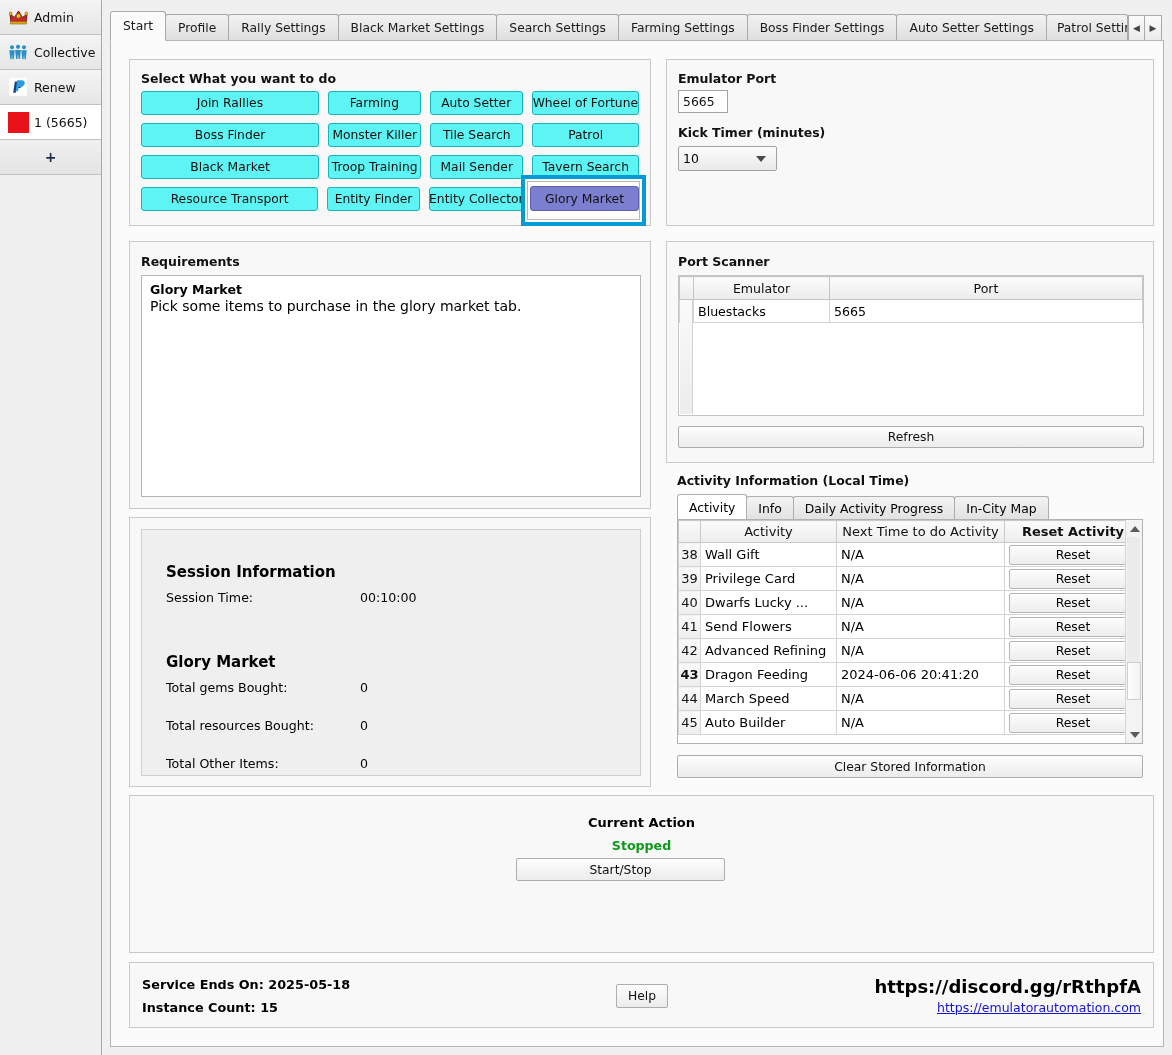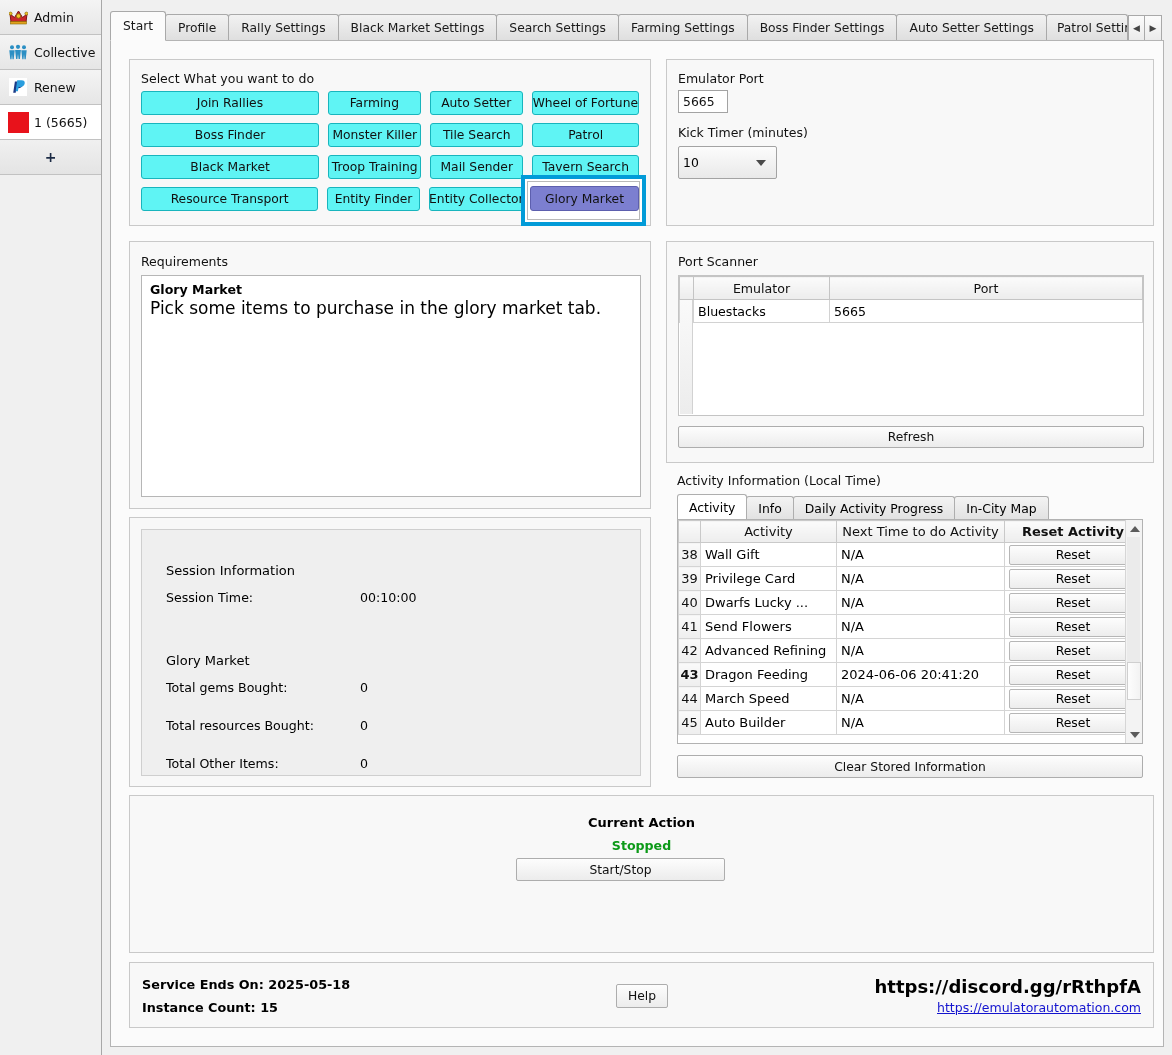--- a/index.html
+++ b/index.html
@@ -97,21 +97,21 @@
     border: 1px solid #b4b4b4;
   }
 
   .card {
     position: absolute;
     background: #f8f8f8;
     border: 1px solid #c9c9c9;
   }
 
   .grouptitle {
-    font-weight: normal;
+    font-weight: bold;
     font-size: 12.5px;
     color: #111;
     text-align: center;
   }
 
   
   .actgrid { position: absolute; left: 11px; top: 31px; right: 11px; }
   .actrow { display: flex; gap: 9px; margin-bottom: 8px; }
   .actbtn {
     height: 24px;
@@ -146,44 +146,44 @@
 
   
   .reqbox {
     position: absolute;
     background: #ffffff;
     border: 1px solid #b6b6b6;
     overflow: hidden;
     padding: 6px 8px;
   }
   .req-title { font-weight: bold; font-size: 12.6px; }
-  .req-body { font-size: 17px; margin-top: 1px; }
+  .req-body { font-size: 14px; margin-top: 1px; }
 
   
   .innerpanel {
     position: absolute;
     background: #efefef;
     border: 1px solid #cfcfcf;
   }
-  .sess-h { font-weight: normal; font-size: 13px; }
+  .sess-h { font-weight: bold; font-size: 15px; }
   .sess-row { display: flex; font-size: 12.6px; }
   .sess-row .k { width: 194px; }
 
   
   .textinput {
     background: #ffffff;
     border: 1px solid #a3a3a3;
     height: 23px;
     font-size: 12.4px;
     padding: 0 4px;
     color: #111;
     font-family: "DejaVu Sans", sans-serif;
   }
   .combobox {
-    height: 33px;
+    height: 25px;
     background: linear-gradient(#fcfcfc, #e9e9e9);
     border: 1px solid #a3a3a3;
     border-radius: 2px;
     display: flex; align-items: center;
     padding: 0 4px;
     font-size: 12.4px;
     position: relative;
     cursor: pointer;
   }
   .combobox .caret {

